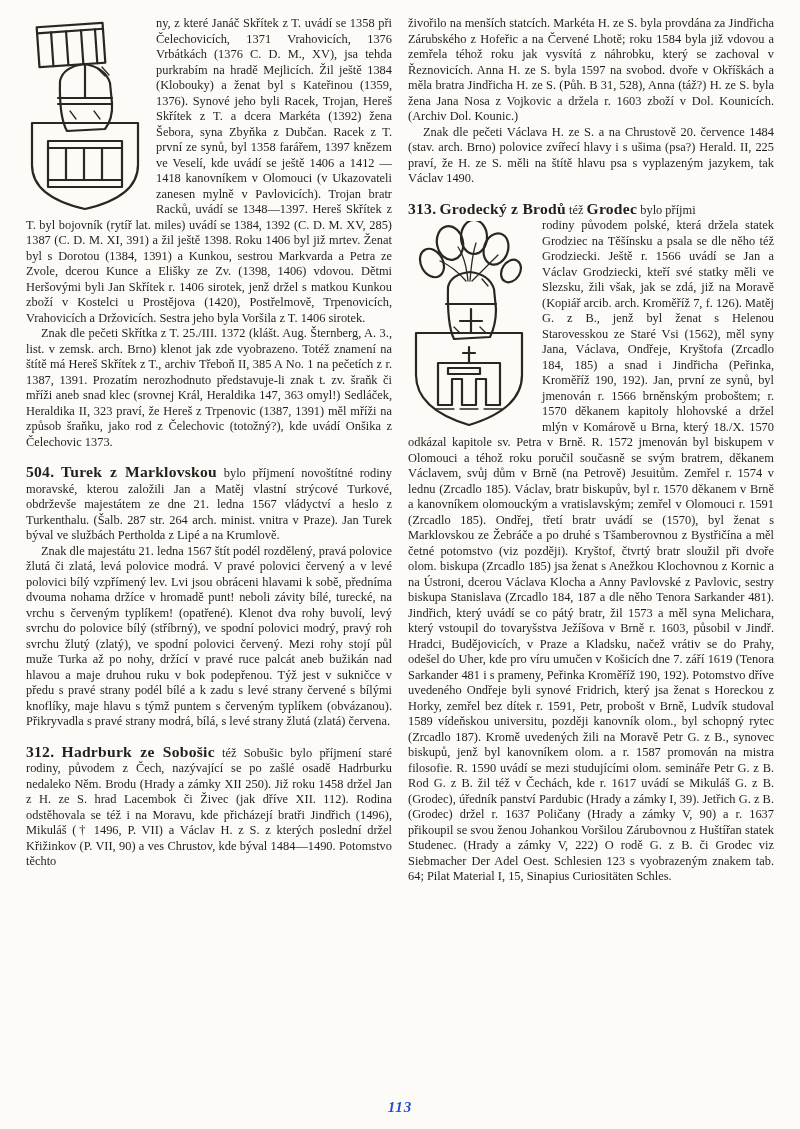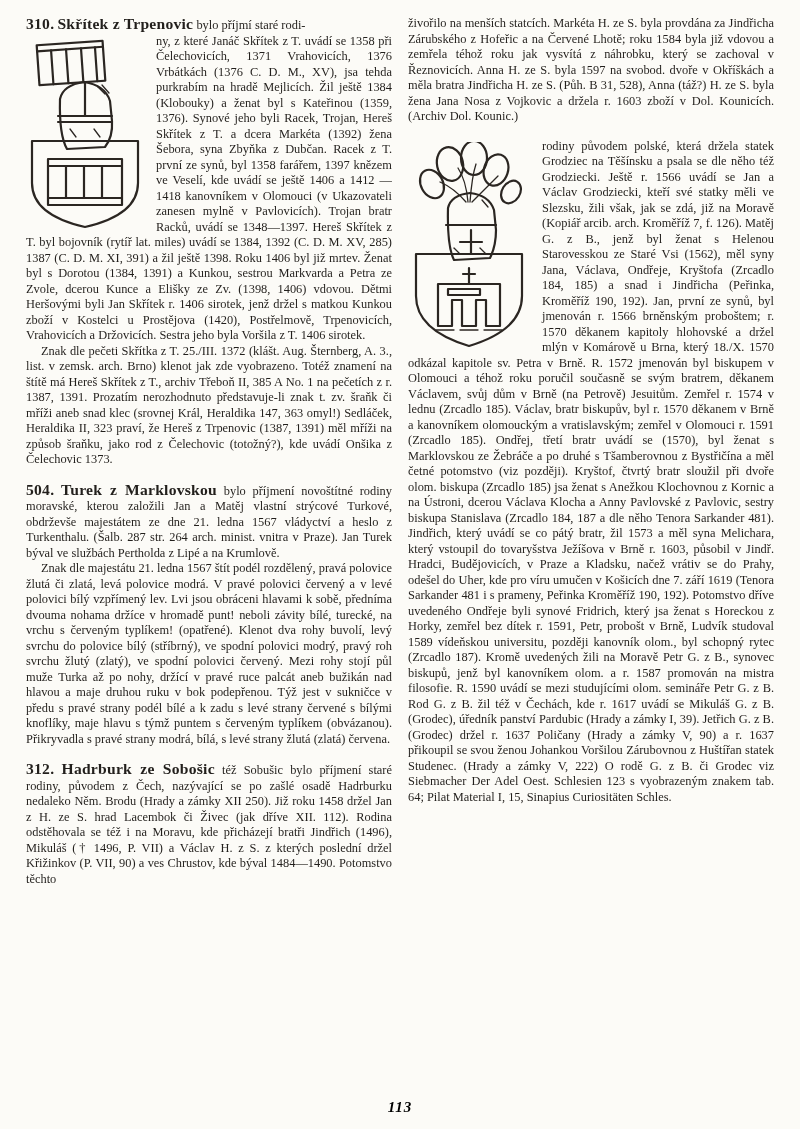--- a/index.html
+++ b/index.html
@@ -24,35 +24,34 @@
   .lead { text-align:left; white-space:nowrap; overflow:hidden; }
   .indent { text-indent:15px; }
   .figure {
     float:left; margin:3px 12px 3px 0;
     background:#fcfbf7;
   }
   .figure svg { display:block; }
   .page-number {
     position:absolute; left:0; right:0; bottom:14px;
     text-align:center; font-style:italic; font-weight:700;
-    font-size:15px; letter-spacing:1px; color:#000000;
+    font-size:15px; letter-spacing:1px; color:#1d4ed8;
   }
   .stroke { fill:none; stroke:#2b2622; stroke-width:2.2; stroke-linejoin:round; stroke-linecap:round; }
   .stroke-thin { fill:none; stroke:#2b2622; stroke-width:1.3; stroke-linejoin:round; stroke-linecap:round; }
 </style>
 </head>
 <body>
 
 <div class="sheet">
   <div class="columns">
 
     <div class="col">
 
       <section class="entry">
-        <p class="lead"><span class="entry-no">310.</span> <span class="entry-name">Skřítek z Trpenovic</span> <span>bylo příjmí staré rodi-</span></p>
         <div class="body-flow">
           <div class="figure" aria-label="Coat of arms of Skritek z Trpenovic: barred grille on shield, great helm, barred crest">
             <svg viewBox="0 0 118 192" width="118" height="192">
               <g class="stroke" transform="rotate(-4 45 26)">
                 <rect x="12" y="6" width="66" height="40"></rect>
                 <line x1="12" y1="12" x2="78" y2="12"></line>
                 <line x1="26" y1="12" x2="26" y2="46"></line>
                 <line x1="41" y1="12" x2="41" y2="46"></line>
                 <line x1="56" y1="12" x2="56" y2="46"></line>
                 <line x1="70" y1="12" x2="70" y2="46"></line>
@@ -92,22 +91,24 @@
 
       <section class="entry">
         <p><span class="entry-no">312.</span> <span class="entry-name">Hadrburk ze Sobošic</span> <span>též Sobušic bylo příjmení staré rodiny, původem z Čech, nazývající se po zašlé osadě Hadrburku nedaleko Něm. Brodu (Hrady a zámky XII 250). Již roku 1458 držel Jan z H. ze S. hrad Lacembok či Živec (jak dříve XII. 112). Rodina odstěhovala se též i na Moravu, kde přicházejí bratři Jindřich (1496), Mikuláš († 1496, P. VII) a Václav H. z S. z kterých poslední držel Křižinkov (P. VII, 90) a ves Chrustov, kde býval 1484—1490. Potomstvo těchto</span></p>
       </section>
 
     </div>
 
     <div class="col">
 
       <p>živořilo na menších statcích. Markéta H. ze S. byla provdána za Jindřicha Zárubského z Hofeřic a na Červené Lhotě; roku 1584 byla již vdovou a zemřela téhož roku jak vysvítá z náhrobku, který se zachoval v Řeznovicích. Anna H. ze S. byla 1597 na svobod. dvoře v Okříškách a měla bratra Jindřicha H. ze S. (Půh. B 31, 528), Anna (táž?) H. ze S. byla žena Jana Nosa z Vojkovic a držela r. 1603 zboží v Dol. Kounicích. (Archiv Dol. Kounic.)</p>
+      <p class="indent">Znak dle pečeti Václava H. ze S. a na Chrustově 20. července 1484 (stav. arch. Brno) polovice zvířecí hlavy i s ušima (psa?) Herald. II, 225 praví, že H. ze S. měli na štítě hlavu psa s vyplazeným jazykem, tak Václav 1490.</p>
 
       <section class="entry">
+        <p class="lead"><span class="entry-no">313.</span> <span class="entry-name">Grodecký z Brodů</span> <span>též</span> <span class="entry-name">Grodec</span> <span>bylo příjmi</span></p>
         <div class="body-flow">
           <div class="figure" aria-label="Coat of arms of Grodecky z Brodu: gate charge on shield, helm with cross, ostrich plumes">
             <svg viewBox="0 0 122 208" width="122" height="208">
               <g class="stroke">
                 <ellipse cx="24" cy="42" rx="11" ry="15" transform="rotate(-28 24 42)"></ellipse>
                 <ellipse cx="42" cy="22" rx="13" ry="17" transform="rotate(-12 42 22)"></ellipse>
                 <ellipse cx="66" cy="16" rx="13" ry="17"></ellipse>
                 <ellipse cx="88" cy="28" rx="12" ry="16" transform="rotate(18 88 28)"></ellipse>
                 <ellipse cx="103" cy="50" rx="9" ry="12" transform="rotate(32 103 50)"></ellipse>
               </g>

